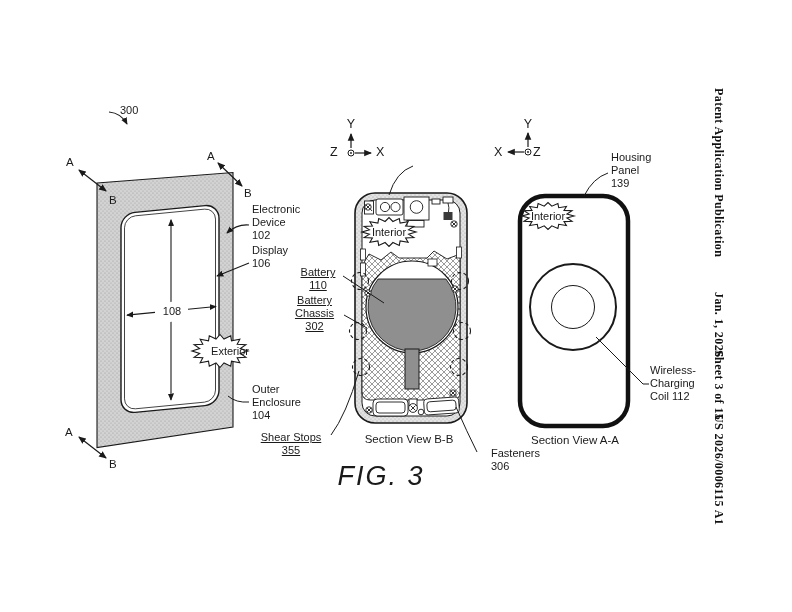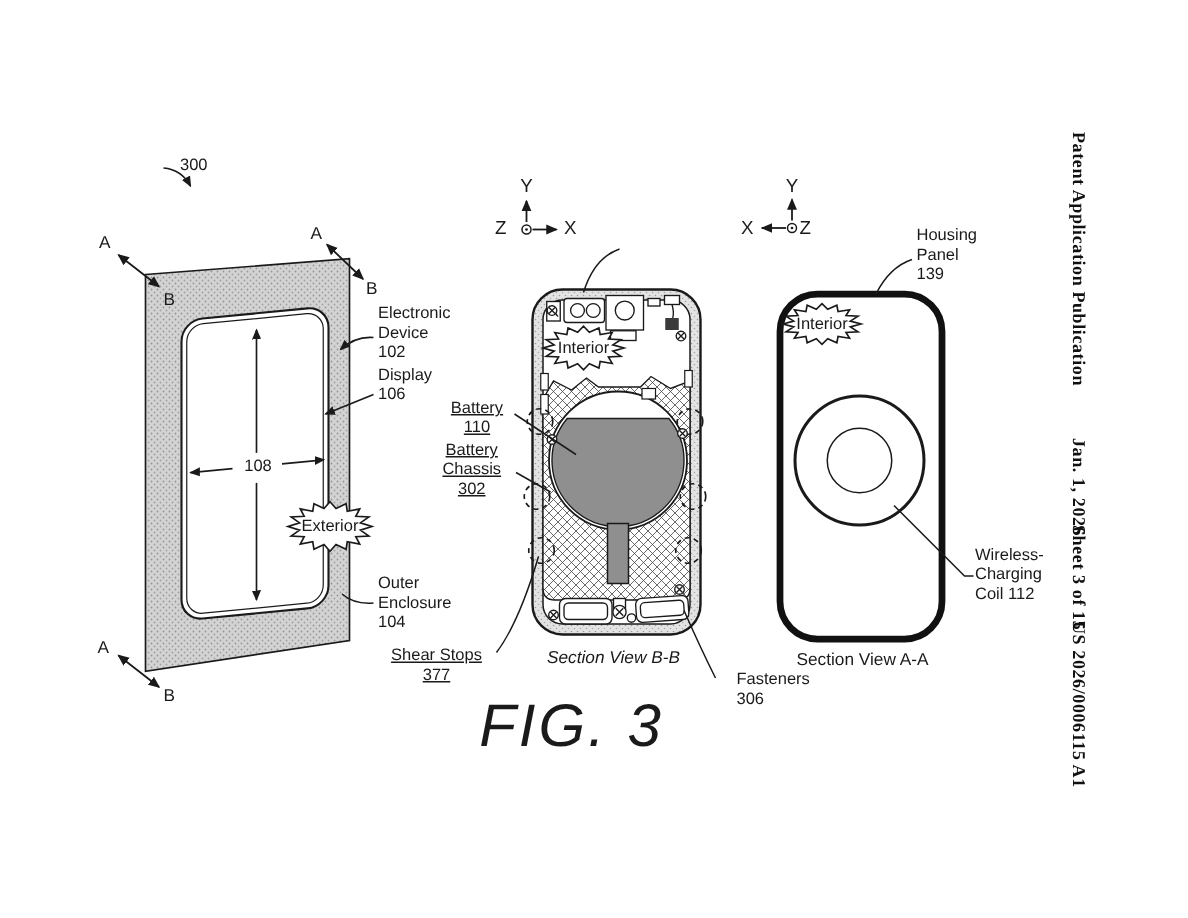--- a/index.html
+++ b/index.html
@@ -5,21 +5,21 @@
   html,body{margin:0;padding:0;background:#fff;}
   .page{position:relative;width:792px;height:612px;background:#ffffff;overflow:hidden;
         font-family:"Liberation Sans",sans-serif;color:#1a1a1a;}
   svg.art{position:absolute;left:0;top:0;}
   .label{position:absolute;font-size:11px;line-height:1.18;color:#1a1a1a;white-space:pre-line;}
   .mark{font-size:11.5px;font-weight:400;}
   .caption{font-size:11.5px;}
   .ta-r{text-align:center;text-decoration:underline;}
   .ta-c{text-align:center;}
   .axis{font-size:12.5px;}
-  .fig{font-size:40px;font-style:italic;letter-spacing:2px;}
+  .fig{font-size:27px;font-style:italic;letter-spacing:2px;}
   .sidebar-text{position:absolute;writing-mode:vertical-rl;text-orientation:mixed;
         font-family:"Liberation Serif",serif;font-weight:bold;font-size:12px;
         letter-spacing:0.4px;color:#111;white-space:nowrap;}
 </style>
 </head>
 <body>
 
 <div class="page">
 
 <svg class="art" width="792" height="612" viewBox="0 0 792 612">
@@ -172,44 +172,44 @@
 </svg>
 
   <div class="label" style="left:80px;top:104px;margin-left:40px;">300</div>
   <div class="label mark" style="left:66px;top:156px;">A</div>
   <div class="label mark" style="left:109px;top:194px;">B</div>
   <div class="label mark" style="left:207px;top:150px;">A</div>
   <div class="label mark" style="left:244px;top:187px;">B</div>
   <div class="label mark" style="left:65px;top:426px;">A</div>
   <div class="label mark" style="left:109px;top:458px;">B</div>
   <div class="label ta-c" style="left:156px;top:305px;width:32px;">108</div>
-  <div class="label ta-c" style="left:191px;top:345px;width:58px;">Exterior</div>
+  <div class="label ta-c" style="left:191px;top:345px;width:58px;text-align:right;">Exterior</div>
   <div class="label" style="left:252px;top:203px;">Electronic
 Device
 102</div>
   <div class="label" style="left:252px;top:244px;">Display
 106</div>
   <div class="label" style="left:252px;top:383px;">Outer
 Enclosure
 104</div>
 
   <div class="label axis ta-c" style="left:344px;top:117px;width:14px;">Y</div>
   <div class="label axis" style="left:330px;top:145px;">Z</div>
   <div class="label axis" style="left:376px;top:145px;">X</div>
   <div class="label ta-c" style="left:359px;top:226px;width:60px;">Interior</div>
   <div class="label ta-r" style="left:295px;top:266px;width:46px;">Battery
 110</div>
   <div class="label ta-r" style="left:288px;top:294px;width:53px;">Battery
 Chassis
 302</div>
   <div class="label ta-r" style="left:255px;top:431px;width:72px;">Shear Stops
-377</div>
+355</div>
   <div class="label" style="left:491px;top:447px;">Fasteners
 306</div>
-  <div class="label caption ta-c" style="left:344px;top:433px;width:130px;font-style:italic;">Section View B-B</div>
+  <div class="label caption ta-c" style="left:344px;top:433px;width:130px;">Section View B-B</div>
 
   <div class="label axis ta-c" style="left:521px;top:117px;width:14px;">Y</div>
   <div class="label axis" style="left:494px;top:145px;">X</div>
   <div class="label axis" style="left:533px;top:145px;">Z</div>
   <div class="label" style="left:611px;top:151px;">Housing
 Panel
 139</div>
   <div class="label ta-c" style="left:518px;top:210px;width:60px;">Interior</div>
   <div class="label" style="left:650px;top:364px;">Wireless-
 Charging

